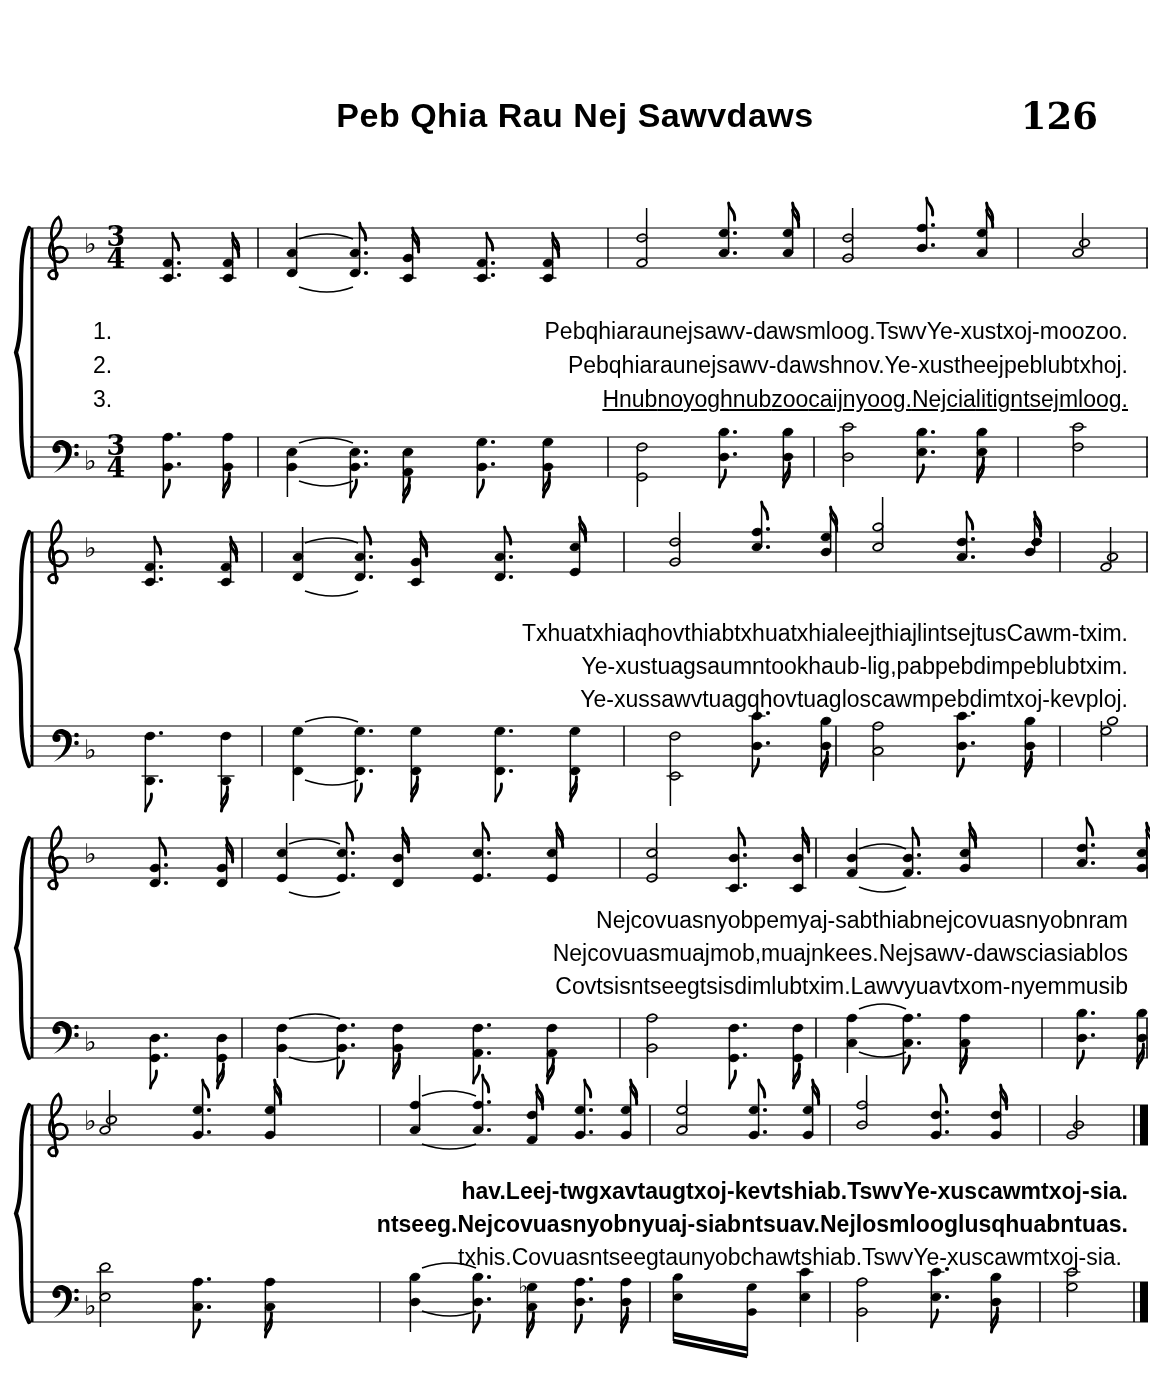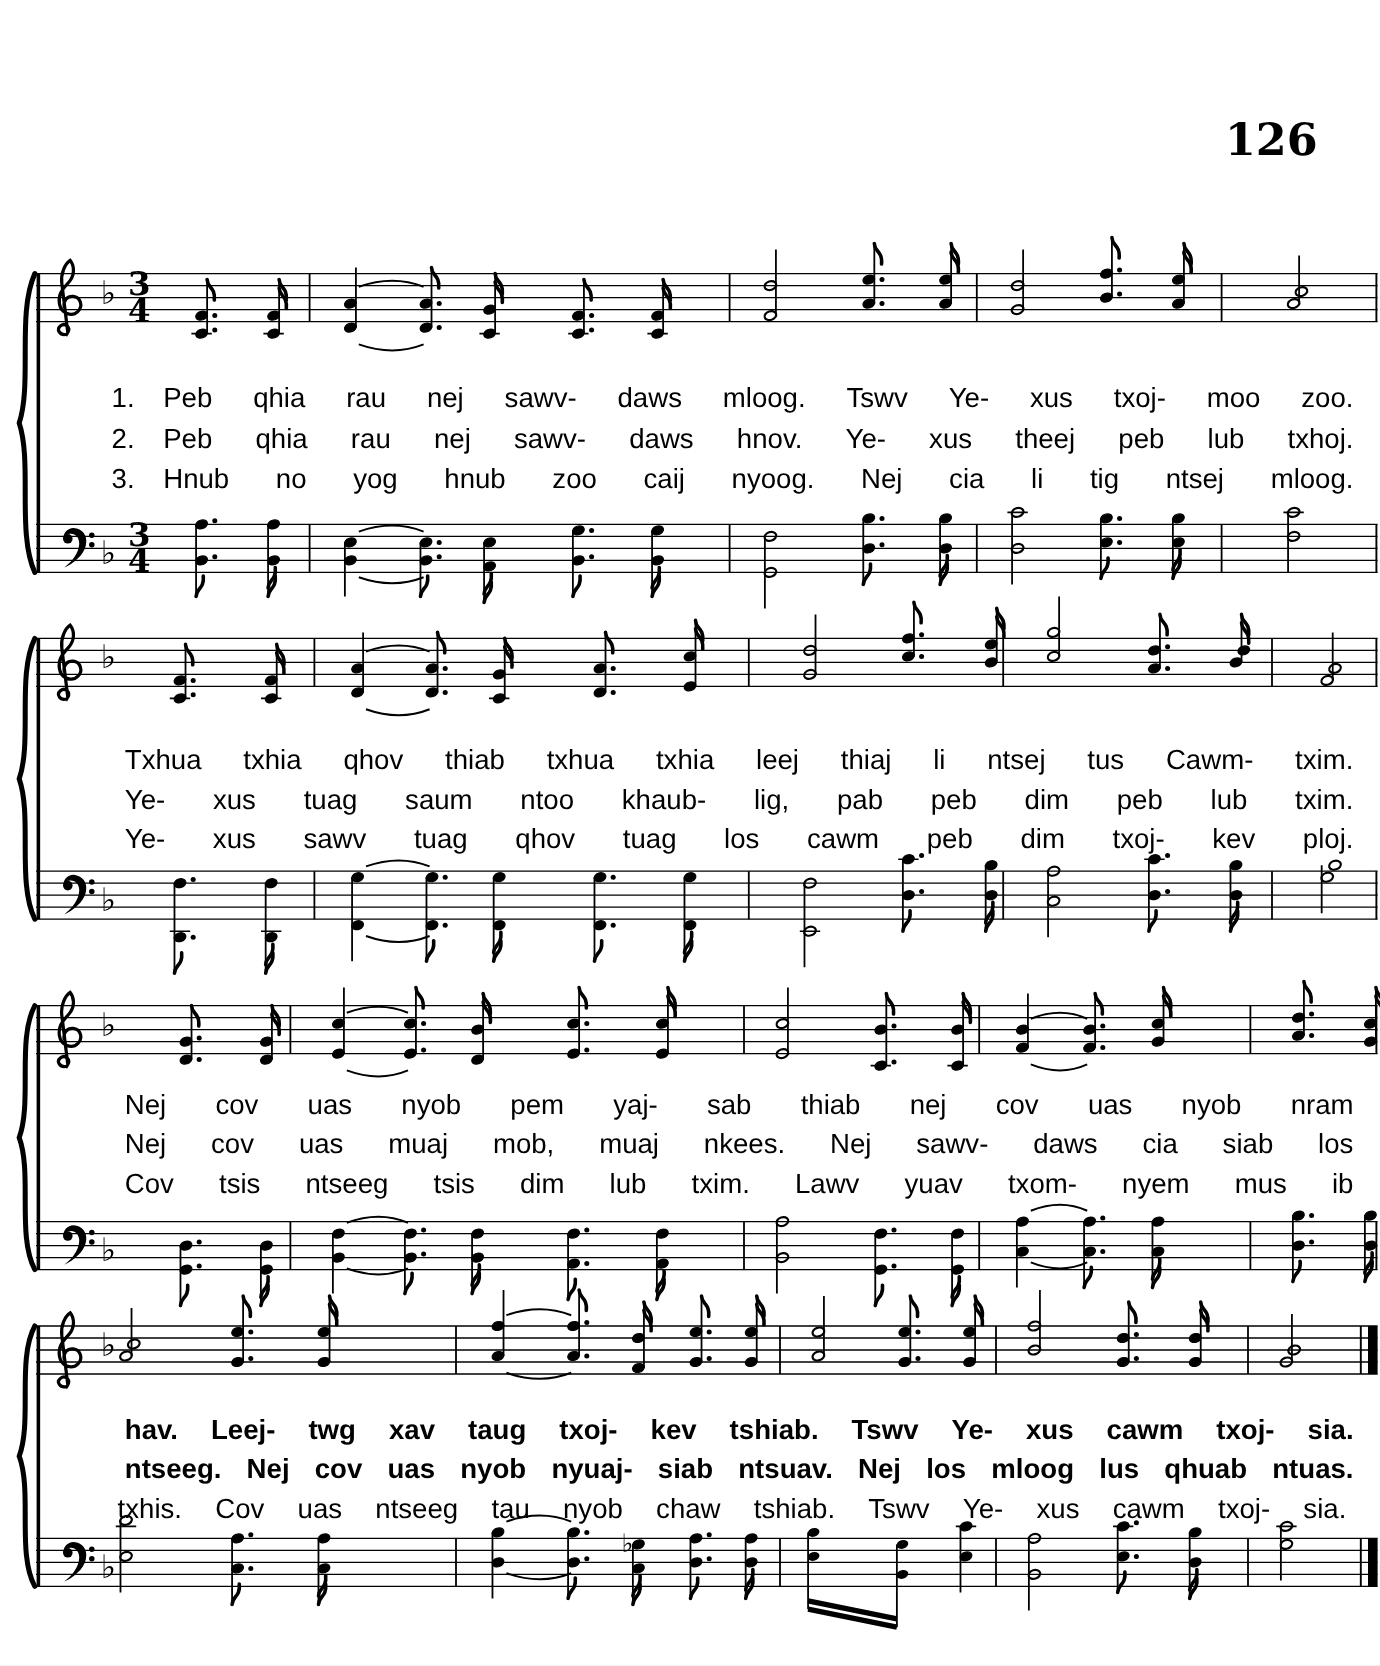--- a/index.html
+++ b/index.html
@@ -5,29 +5,30 @@
   html,body{margin:0;padding:0;background:#e8e8e8;}
   .page{position:relative;width:1150px;height:1388px;background:#ffffff;
         font-family:"Liberation Sans",sans-serif;color:#000;overflow:hidden;margin:0 auto;}
   .title{position:absolute;top:96px;left:0;width:1150px;text-align:center;
          font-size:34px;font-weight:bold;letter-spacing:.5px;}
   .hymn-number{position:absolute;top:94px;right:52px;
          font-family:"DejaVu Serif",serif;font-weight:bold;font-size:37px;}
   .subtitle{position:absolute;top:140px;left:0;width:1150px;text-align:center;font-size:23px;}
   .staff-svg{position:absolute;left:30px;width:1120px;height:140px;}
   .brace-svg{position:absolute;left:12px;width:22px;}
-  .lyric-row{position:absolute;display:flex;justify-content:space-between;
+  .lyric-row{position:absolute;display:flex;justify-content:flex-end;
              font-size:23px;line-height:30px;white-space:nowrap;}
   .verse-num{position:absolute;left:93px;font-size:23px;line-height:30px;}
   svg *{vector-effect:non-scaling-stroke;}
 </style>
 </head>
 <body>
 
 <div class="page">
+  <div class="title">Peb Qhia Rau Nej Sawvdaws</div>
   <div class="hymn-number">126</div>
   <div id="score">
       <div>
         <svg class="brace-svg" viewBox="0 0 22 277" style="top: 214px; height: 277px;">
           <path d="M 17 14 C 2 47.09 15 105.26 4 138.5 C 15 171.74 2 229.91 17 263" fill="none" stroke="#000" stroke-width="4.2" stroke-linecap="round"></path>
           <line x1="20" y1="14" x2="20" y2="263" stroke="#000" stroke-width="3"></line>
         </svg>
         <svg class="staff-svg" viewBox="0 -50 1120 140" style="top: 178px;">
           <line x1="0" y1="0" x2="1118" y2="0" stroke="#000" stroke-width="1.1"></line>
           <line x1="0" y1="10" x2="1118" y2="10" stroke="#000" stroke-width="1.1"></line>
@@ -236,21 +237,21 @@
           <span>daws</span>
           <span>hnov.</span>
           <span>Ye-</span>
           <span>xus</span>
           <span>theej</span>
           <span>peb</span>
           <span>lub</span>
           <span>txhoj.</span>
         </div>
         <div class="verse-num" style="top: 384px;">3.</div>
-        <div class="lyric-row" style="top: 384px; left: 136px; width: 992px;">
+        <div class="lyric-row" style="top: 384px; left: 136px; width: 992px; text-decoration: underline;">
           <span>Hnub</span>
           <span>no</span>
           <span>yog</span>
           <span>hnub</span>
           <span>zoo</span>
           <span>caij</span>
           <span>nyoog.</span>
           <span>Nej</span>
           <span>cia</span>
           <span>li</span>

